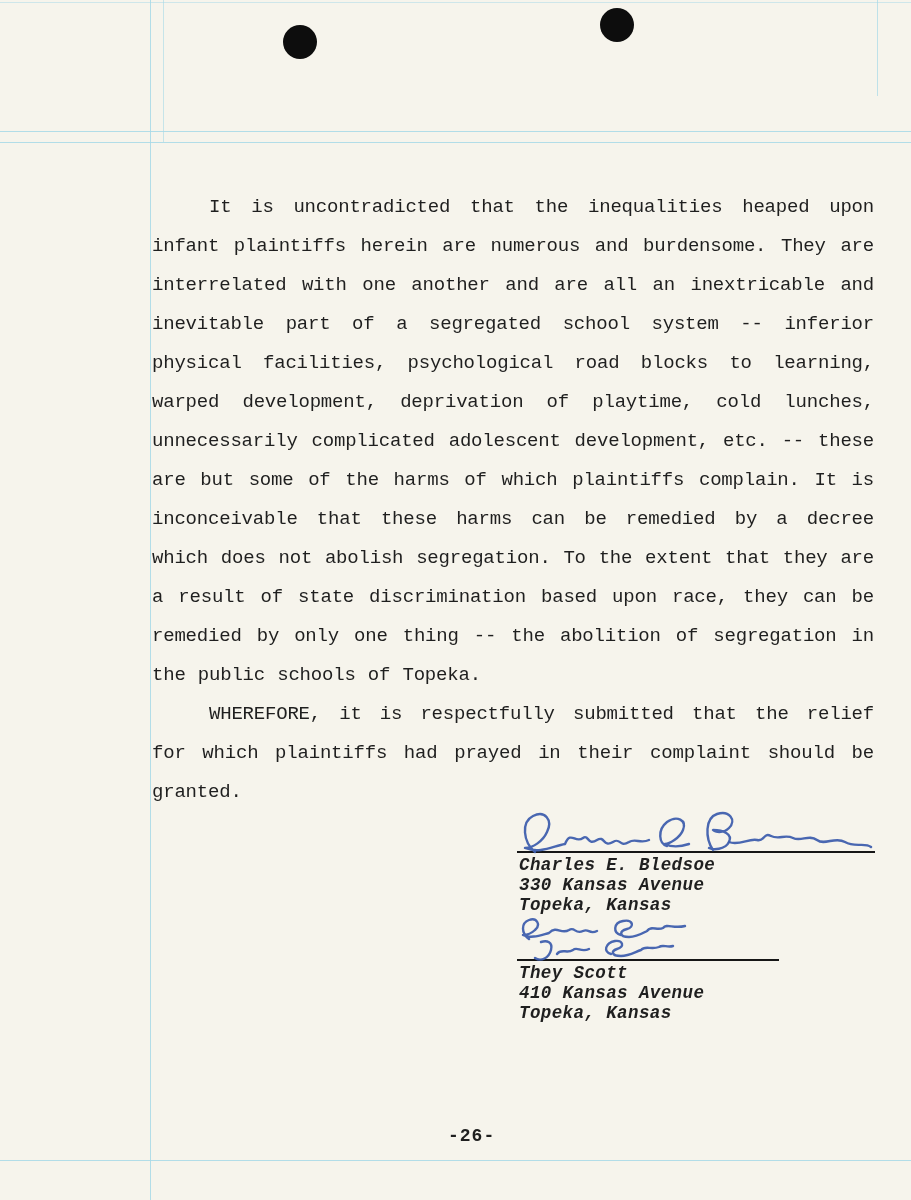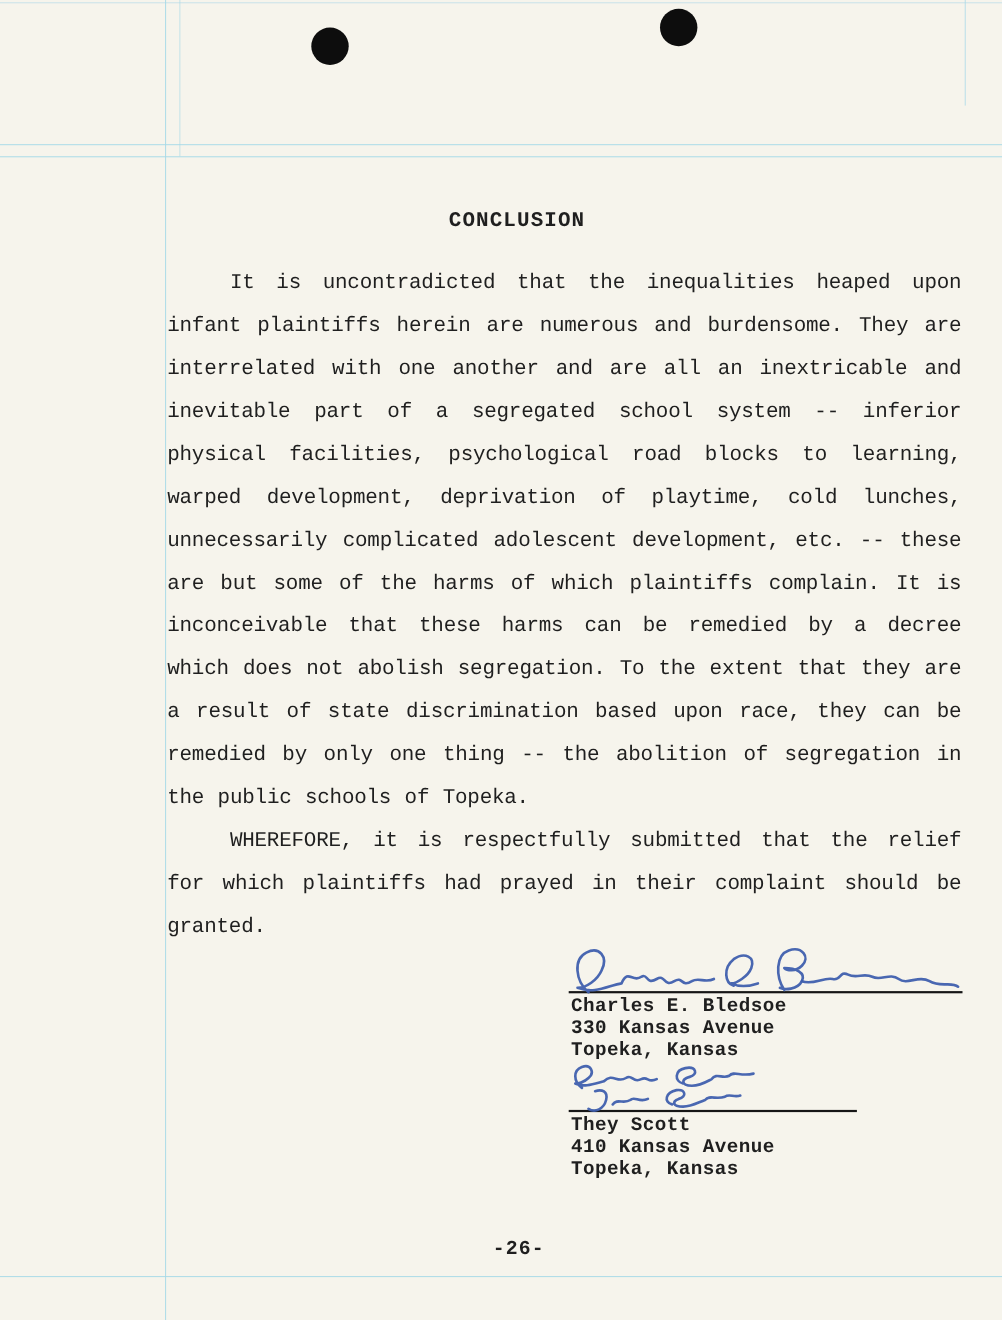--- a/index.html
+++ b/index.html
@@ -53,20 +53,21 @@
     text-indent: 3em;
     letter-spacing: -0.2px;
     word-spacing: 1px;
   }
 
   
   .sig-area {
     margin-top: -4px;
     margin-left: 365px;
     width: 360px;
+    font-style: italic;
   }
   .sig-svg { display: block; }
   .sig-ink { stroke: #3f5fae; stroke-width: 2.4; fill: none; stroke-linecap: round; stroke-linejoin: round; opacity: .95; }
   .sig-line { border-top: 2.5px solid #161616; height: 0; }
   .sig-line-1 { width: 358px; margin-top: -5px; }
   .sig-line-2 { width: 262px; margin-top: -4px; }
   .typed-block { margin: 2px 0 0 2px; }
   .typed-line {
     margin: 0;
     font-size: 17.5px;
@@ -97,21 +98,20 @@
   <div class="rule rule-h-top2"></div>
   <div class="rule rule-h-bottom"></div>
   <div class="rule rule-v-left"></div>
   <div class="rule rule-v-left2"></div>
   <div class="rule rule-v-right"></div>
 
   <div class="hole hole-1"></div>
   <div class="hole hole-2"></div>
 
   <main class="content">
-    <h1 class="doc-title">CONCLUSION</h1>
 
     <p class="body-para">It is uncontradicted that the inequalities heaped upon infant plaintiffs herein are numerous and burdensome. They are interrelated with one another and are all an inextricable and inevitable part of a segregated school system -- inferior physical facilities, psychological road blocks to learning, warped development, deprivation of playtime, cold lunches, unnecessarily complicated adolescent development, etc. -- these are but some of the harms of which plaintiffs complain. It is inconceivable that these harms can be remedied by a decree which does not abolish segregation. To the extent that they are a result of state discrimination based upon race, they can be remedied by only one thing -- the abolition of segregation in the public schools of Topeka.</p>
     <p class="body-para">WHEREFORE, it is respectfully submitted that the relief for which plaintiffs had prayed in their complaint should be granted.</p>
 
     <div class="sig-area">
 
       <div>
         <svg class="sig-svg" width="358" height="48" viewBox="0 0 358 48" role="img" aria-label="Charles E. Bledsoe">
           <path class="sig-ink" d="M18,44 C6,34 4,14 16,8 C28,2 36,12 30,24 C26,33 16,40 8,40 C24,46 36,38 48,36 C54,22 58,36 66,30 C72,26 70,38 80,32 C88,27 86,40 96,34 C104,29 102,40 112,34 C118,30 124,36 132,32"></path>
           <path class="sig-ink" d="M150,38 C142,36 140,22 150,14 C160,7 170,12 166,22 C163,30 152,36 148,36 C156,40 166,38 172,36"></path>

